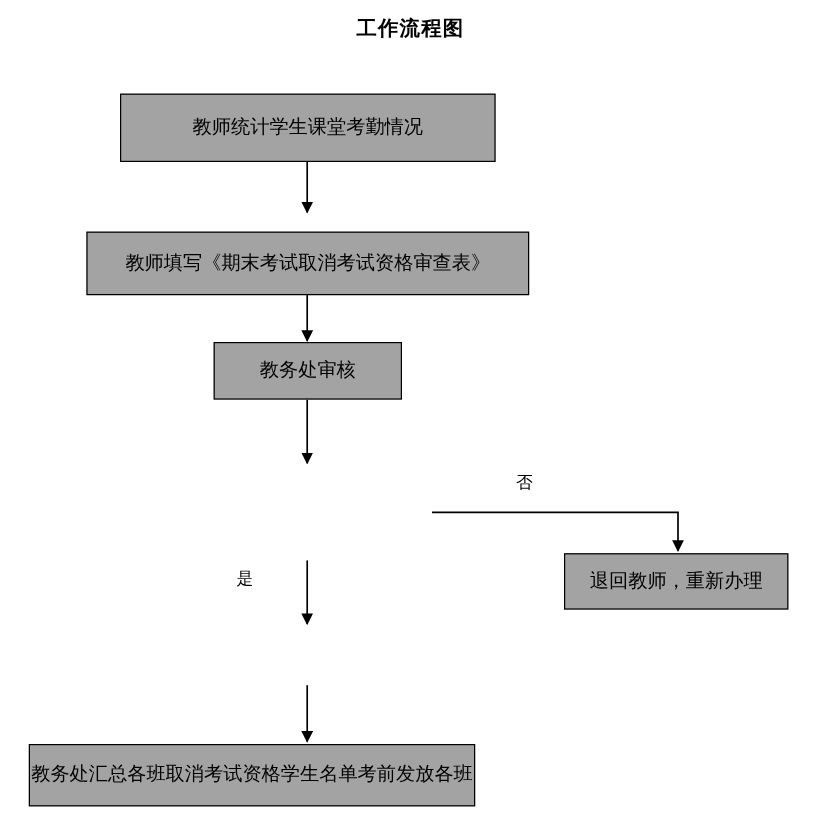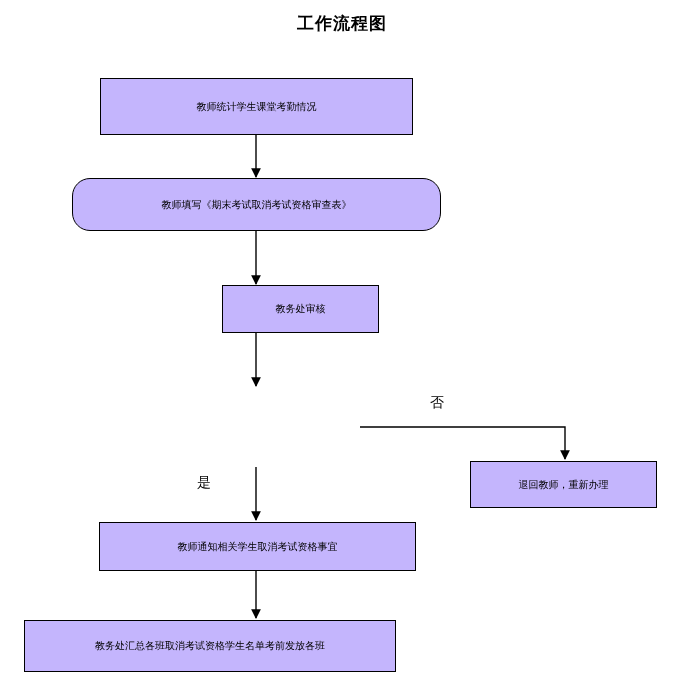--- a/index.html
+++ b/index.html
@@ -26,25 +26,25 @@
     text-align: center;
     font-size: 17px;
     font-weight: bold;
     letter-spacing: 1px;
     font-family: "Liberation Serif", "DejaVu Serif", serif;
   }
   .node {
     position: absolute;
     box-sizing: border-box;
     border: 1px solid #000000;
-    background: #c4b5fd;
+    background: #a3a3a3;
     display: flex;
     align-items: center;
     justify-content: center;
-    font-size: 10px;
+    font-size: 16px;
     line-height: 1.2;
     white-space: nowrap;
     font-family: "Liberation Serif", "DejaVu Serif", serif;
   }
   .diamond-wrap {
     position: absolute;
   }
   .diamond-wrap svg {
     display: block;
   }
@@ -100,36 +100,33 @@
 
     <line x1="256" y1="467" x2="256" y2="520" stroke="#000000" stroke-width="1.4" marker-end="url(#arrow)"></line>
 
     <line x1="256" y1="571" x2="256" y2="618" stroke="#000000" stroke-width="1.4" marker-end="url(#arrow)"></line>
   </svg>
 
   <div class="node" style="left:100px; top:78px; width:313px; height:57px;">
     <span>教师统计学生课堂考勤情况</span>
   </div>
 
-  <div class="node" style="left:72px; top:178px; width:369px; height:53px;border-radius:18px;">
+  <div class="node" style="left:72px; top:193px; width:369px; height:53px;">
     <span>教师填写《期末考试取消考试资格审查表》</span>
   </div>
 
-  <div class="node" style="left:178px; top:285px; width:157px; height:48px;margin-left:44px;">
+  <div class="node" style="left:178px; top:285px; width:157px; height:48px;">
     <span>教务处审核</span>
   </div>
 
 
   <div class="node" style="left:470px; top:461px; width:187px; height:47px;">
     <span>退回教师，重新办理</span>
   </div>
 
-  <div class="node" style="left:99px; top:522px; width:317px; height:49px;">
-    <span>教师通知相关学生取消考试资格事宜</span>
-  </div>
 
   <div class="node" style="left:24px; top:620px; width:372px; height:52px;">
     <span>教务处汇总各班取消考试资格学生名单考前发放各班</span>
   </div>
 
   <div class="edge-label" style="left:430px; top:394px;">
     <span>否</span>
   </div>
 
   <div class="edge-label" style="left:197px; top:474px;">

